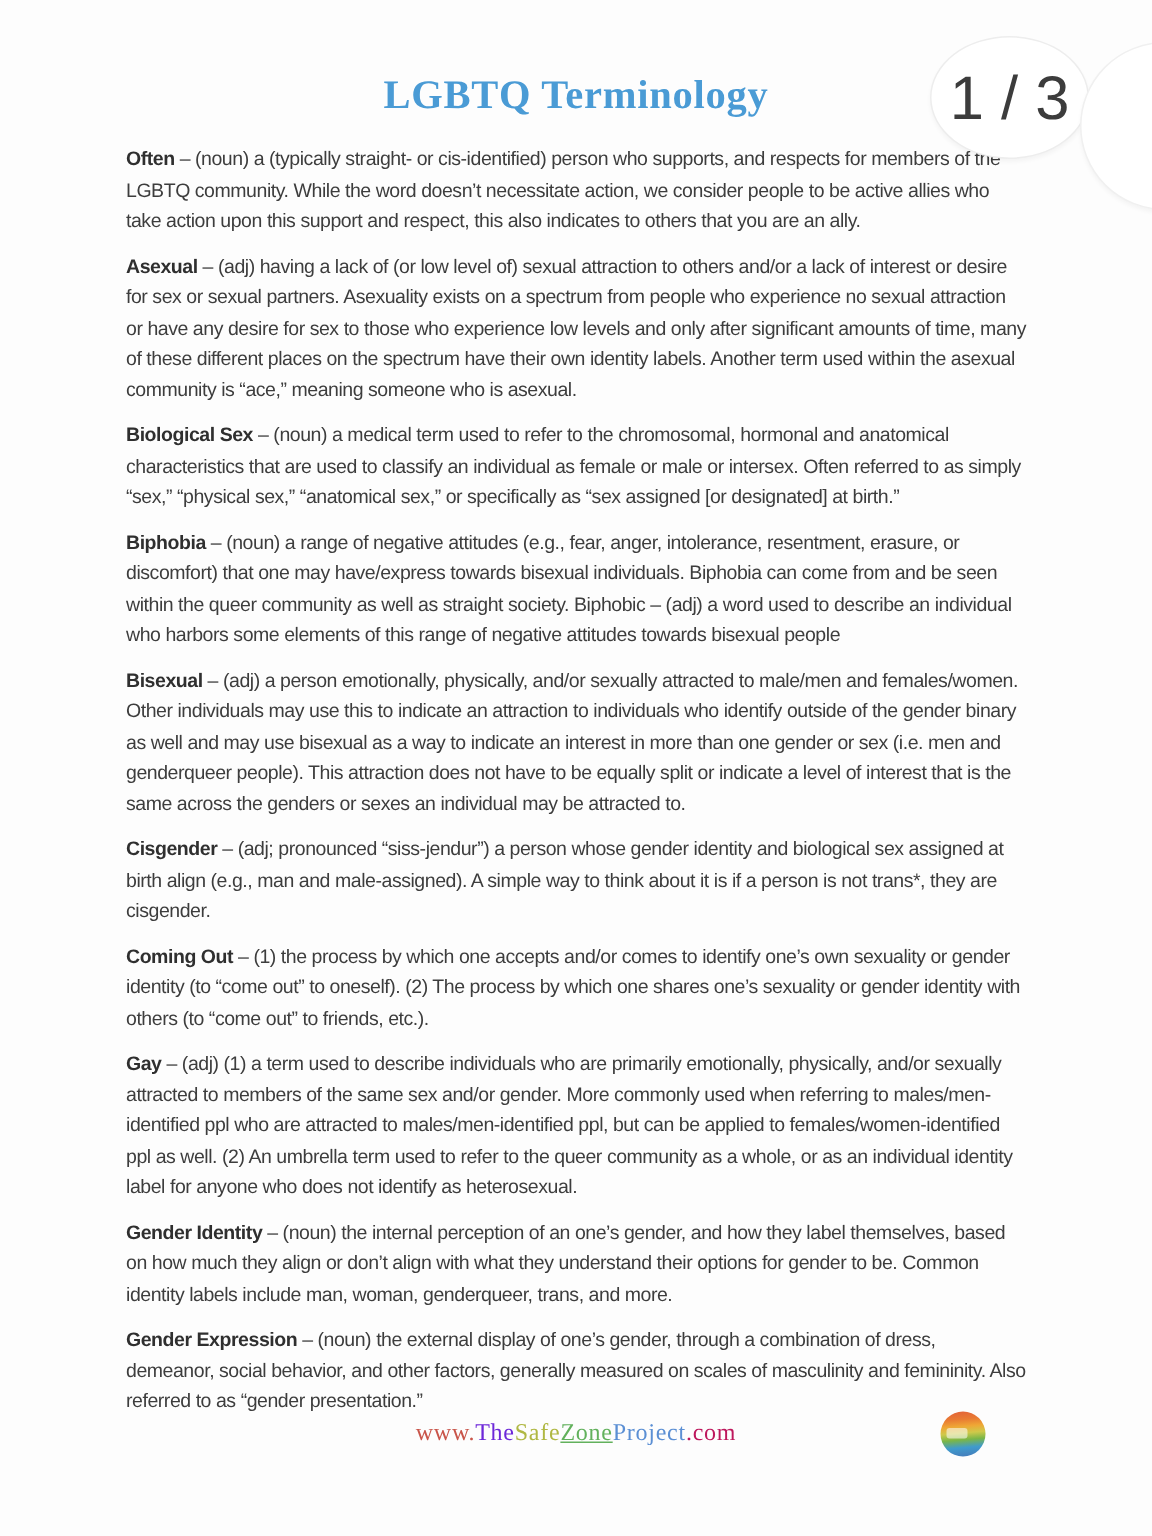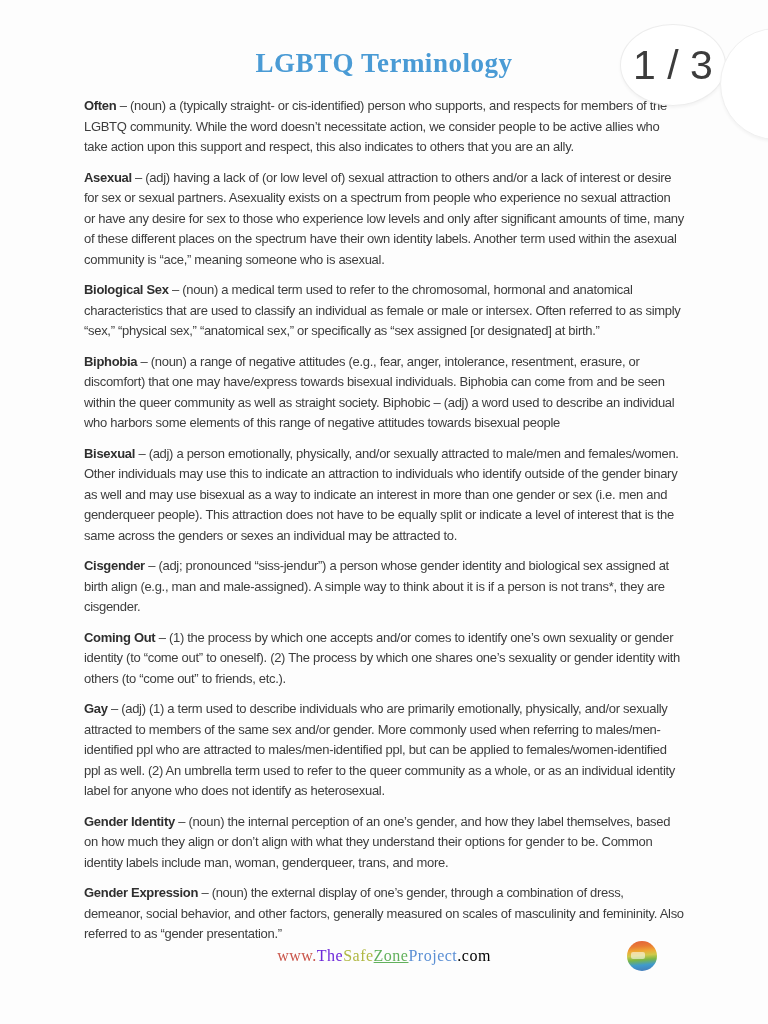--- a/index.html
+++ b/index.html
@@ -112,21 +112,21 @@
     <p><strong>Bisexual</strong> <span>– (adj) a person emotionally, physically, and/or sexually attracted to male/men and females/women. Other individuals may use this to indicate an attraction to individuals who identify outside of the gender binary as well and may use bisexual as a way to indicate an interest in more than one gender or sex (i.e. men and genderqueer people).   This attraction does not have to be equally split or indicate a level of interest that is the same across the genders or sexes an individual may be attracted to.</span></p>
     <p><strong>Cisgender</strong> <span>– (adj; pronounced “siss-jendur”) a person whose gender identity and biological sex assigned at birth align (e.g., man and male-assigned). A simple way to think about it is if a person is not trans*, they are cisgender.</span></p>
     <p><strong>Coming Out</strong> <span>– (1) the process by which one accepts and/or comes to identify one’s own sexuality or gender identity (to “come out” to oneself). (2) The process by which one shares one’s sexuality or gender identity with others (to “come out” to friends, etc.).</span></p>
     <p><strong>Gay</strong> <span>– (adj) (1) a term used to describe individuals who are primarily emotionally, physically, and/or sexually attracted to members of the same sex and/or gender. More commonly used when referring to males/men-identified ppl who are attracted to males/men-identified ppl, but can be applied to females/women-identified ppl as well. (2) An umbrella term used to refer to the queer community as a whole, or as an individual identity label for anyone who does not identify as heterosexual.</span></p>
     <p><strong>Gender Identity</strong> <span>– (noun) the internal perception of an one’s gender, and how they label themselves, based on how much they align or don’t align with what they understand their options for gender to be. Common identity labels include man, woman, genderqueer, trans, and more.</span></p>
     <p><strong>Gender Expression</strong> <span>– (noun) the external display of one’s gender, through a combination of dress, demeanor, social behavior, and other factors, generally measured on scales of masculinity and femininity. Also referred to as “gender presentation.”</span></p>
   </div>
 
   <div class="footer">
     <div class="footer-link">
-      <span style="color: rgb(201, 85, 74);">www.</span><span style="color: #6d28d9;">The</span><span style="color: rgb(176, 184, 67);">Safe</span><span style="color: rgb(98, 177, 92); text-decoration: underline;">Zone</span><span style="color: rgb(91, 143, 212);">Project</span><span style="color: #000000;">.com</span>
+      <span style="color: rgb(201, 85, 74);">www.</span><span style="color: #6d28d9;">The</span><span style="color: rgb(176, 184, 67);">Safe</span><span style="color: rgb(98, 177, 92); text-decoration: underline;">Zone</span><span style="color: rgb(91, 143, 212);">Project</span><span style="color: #be185d;">.com</span>
     </div>
     <div class="logo"></div>
   </div>
 
   <div class="page-indicator">
     <span>1 / 3</span>
   </div>
 
   <div class="edge-circle"></div>
 

